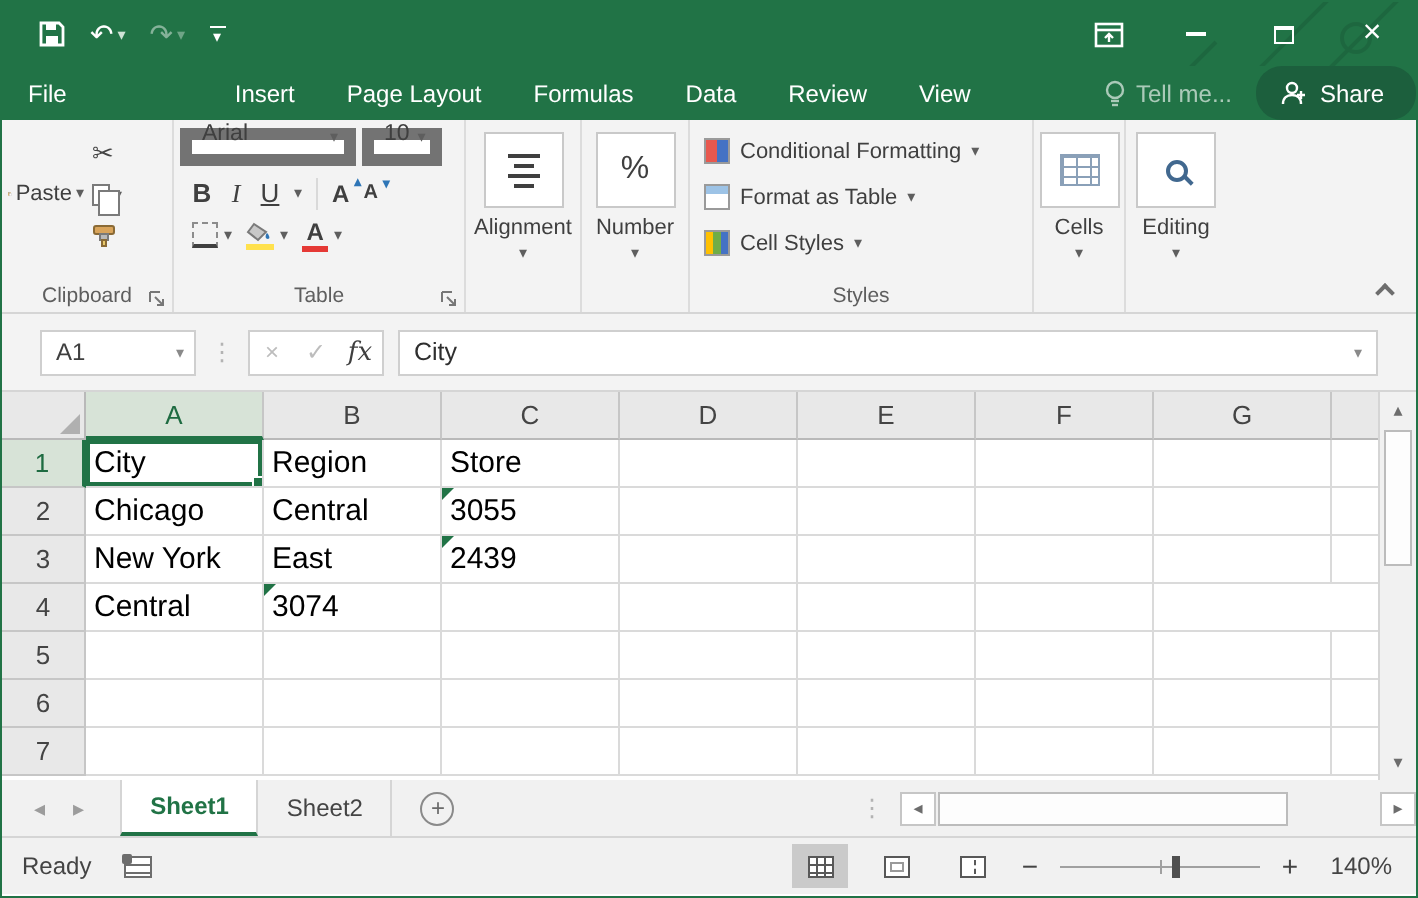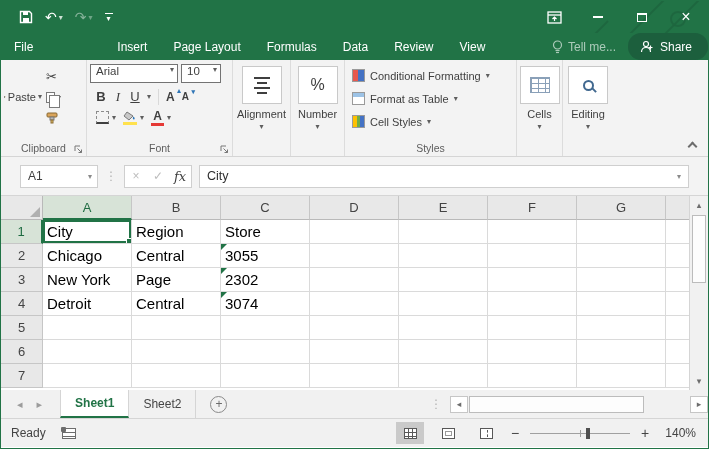--- a/index.html
+++ b/index.html
@@ -44,21 +44,21 @@
   .mini-col { display:flex; flex-direction:column; gap:5px; padding-top:4px; }
   .mini-btn { display:flex; align-items:center; gap:2px; height:16px; }
   .scissors { font-size:13px; color:#444; }
   .copy-glyph { width:9px; height:11px; border:1px solid #7a7a7a; background:#fff; position:relative; }
   .copy-glyph::after { content:""; position:absolute; left:2px; top:2px; width:9px; height:11px; border:1px solid #7a7a7a; background:#fff; }
   .brush-glyph { width:12px; height:12px; }
 
   
   .g-font { width:146px; }
   .font-row1 { display:flex; gap:3px; margin-bottom:3px; }
-  .selbox { background:#fff; border:1px solid #737373; height:19px; display:flex; align-items:flex-start; padding:0 3px 4px 5px; font-size:11.5px; }
+  .selbox { background:#fff; border:6px solid #737373; height:19px; display:flex; align-items:flex-end; padding:0 3px 4px 5px; font-size:11.5px; }
   .selbox .dd { margin-left:auto; padding-left:4px; }
   .fname { width:88px; }
   .fsize { width:40px; }
   .font-row2, .font-row3 { display:flex; align-items:center; gap:7px; height:21px; padding-left:6px; }
   .bi { font-size:13px; color:#3f3f3f; width:10px; text-align:center; }
   .b-b { font-weight:bold; }
   .b-i { font-style:italic; font-family:"Liberation Serif", serif; }
   .b-u { text-decoration:underline; }
   .vdiv { width:1px; height:16px; background:#d9d9d9; }
   .a-size { font-size:12px; font-weight:bold; color:#3f3f3f; position:relative; }
@@ -323,21 +323,21 @@
             <span class="dd">▾</span>
         </span>
         <span style="display:flex;align-items:center;gap:3px;">
           <span class="fontcolor-wrap">
               <span class="fc-a">A</span>
               <span class="red-bar"></span>
             </span>
           <span class="dd">▾</span>
         </span>
       </div>
-      <span class="glabel">Font</span>
+      <span class="glabel">Table</span>
       <svg class="launcher" viewBox="0 0 9 9">
           <path d="M1 1 v5 M1 1 h5" stroke="#777" fill="none"></path>
           <path d="M3.5 3.5 l4 4 M7.5 4.5 v3 h-3" stroke="#777" fill="none"></path>
         </svg>
     </div>
 
     <div class="rgroup g-collapsed">
       <div class="big-btn">
         <span class="align-lines">
             <i style="width:16px;"></i>
@@ -445,31 +445,30 @@
             <div class="cell err">3055</div>
             <div class="cell"></div>
             <div class="cell"></div>
             <div class="cell"></div>
             <div class="cell"></div>
             <div class="row-sliver"></div>
           </div>
           <div class="grow">
             <div class="rowhdr">3</div>
             <div class="cell">New York</div>
-            <div class="cell">Page</div>
-            <div class="cell err">2302</div>
+            <div class="cell">East</div>
+            <div class="cell err">2439</div>
             <div class="cell"></div>
             <div class="cell"></div>
             <div class="cell"></div>
             <div class="cell"></div>
             <div class="row-sliver"></div>
           </div>
           <div class="grow">
             <div class="rowhdr">4</div>
-            <div class="cell">Detroit</div>
             <div class="cell">Central</div>
             <div class="cell err">3074</div>
             <div class="cell"></div>
             <div class="cell"></div>
             <div class="cell"></div>
             <div class="cell"></div>
             <div class="row-sliver"></div>
           </div>
           <div class="grow">
             <div class="rowhdr">5</div>

